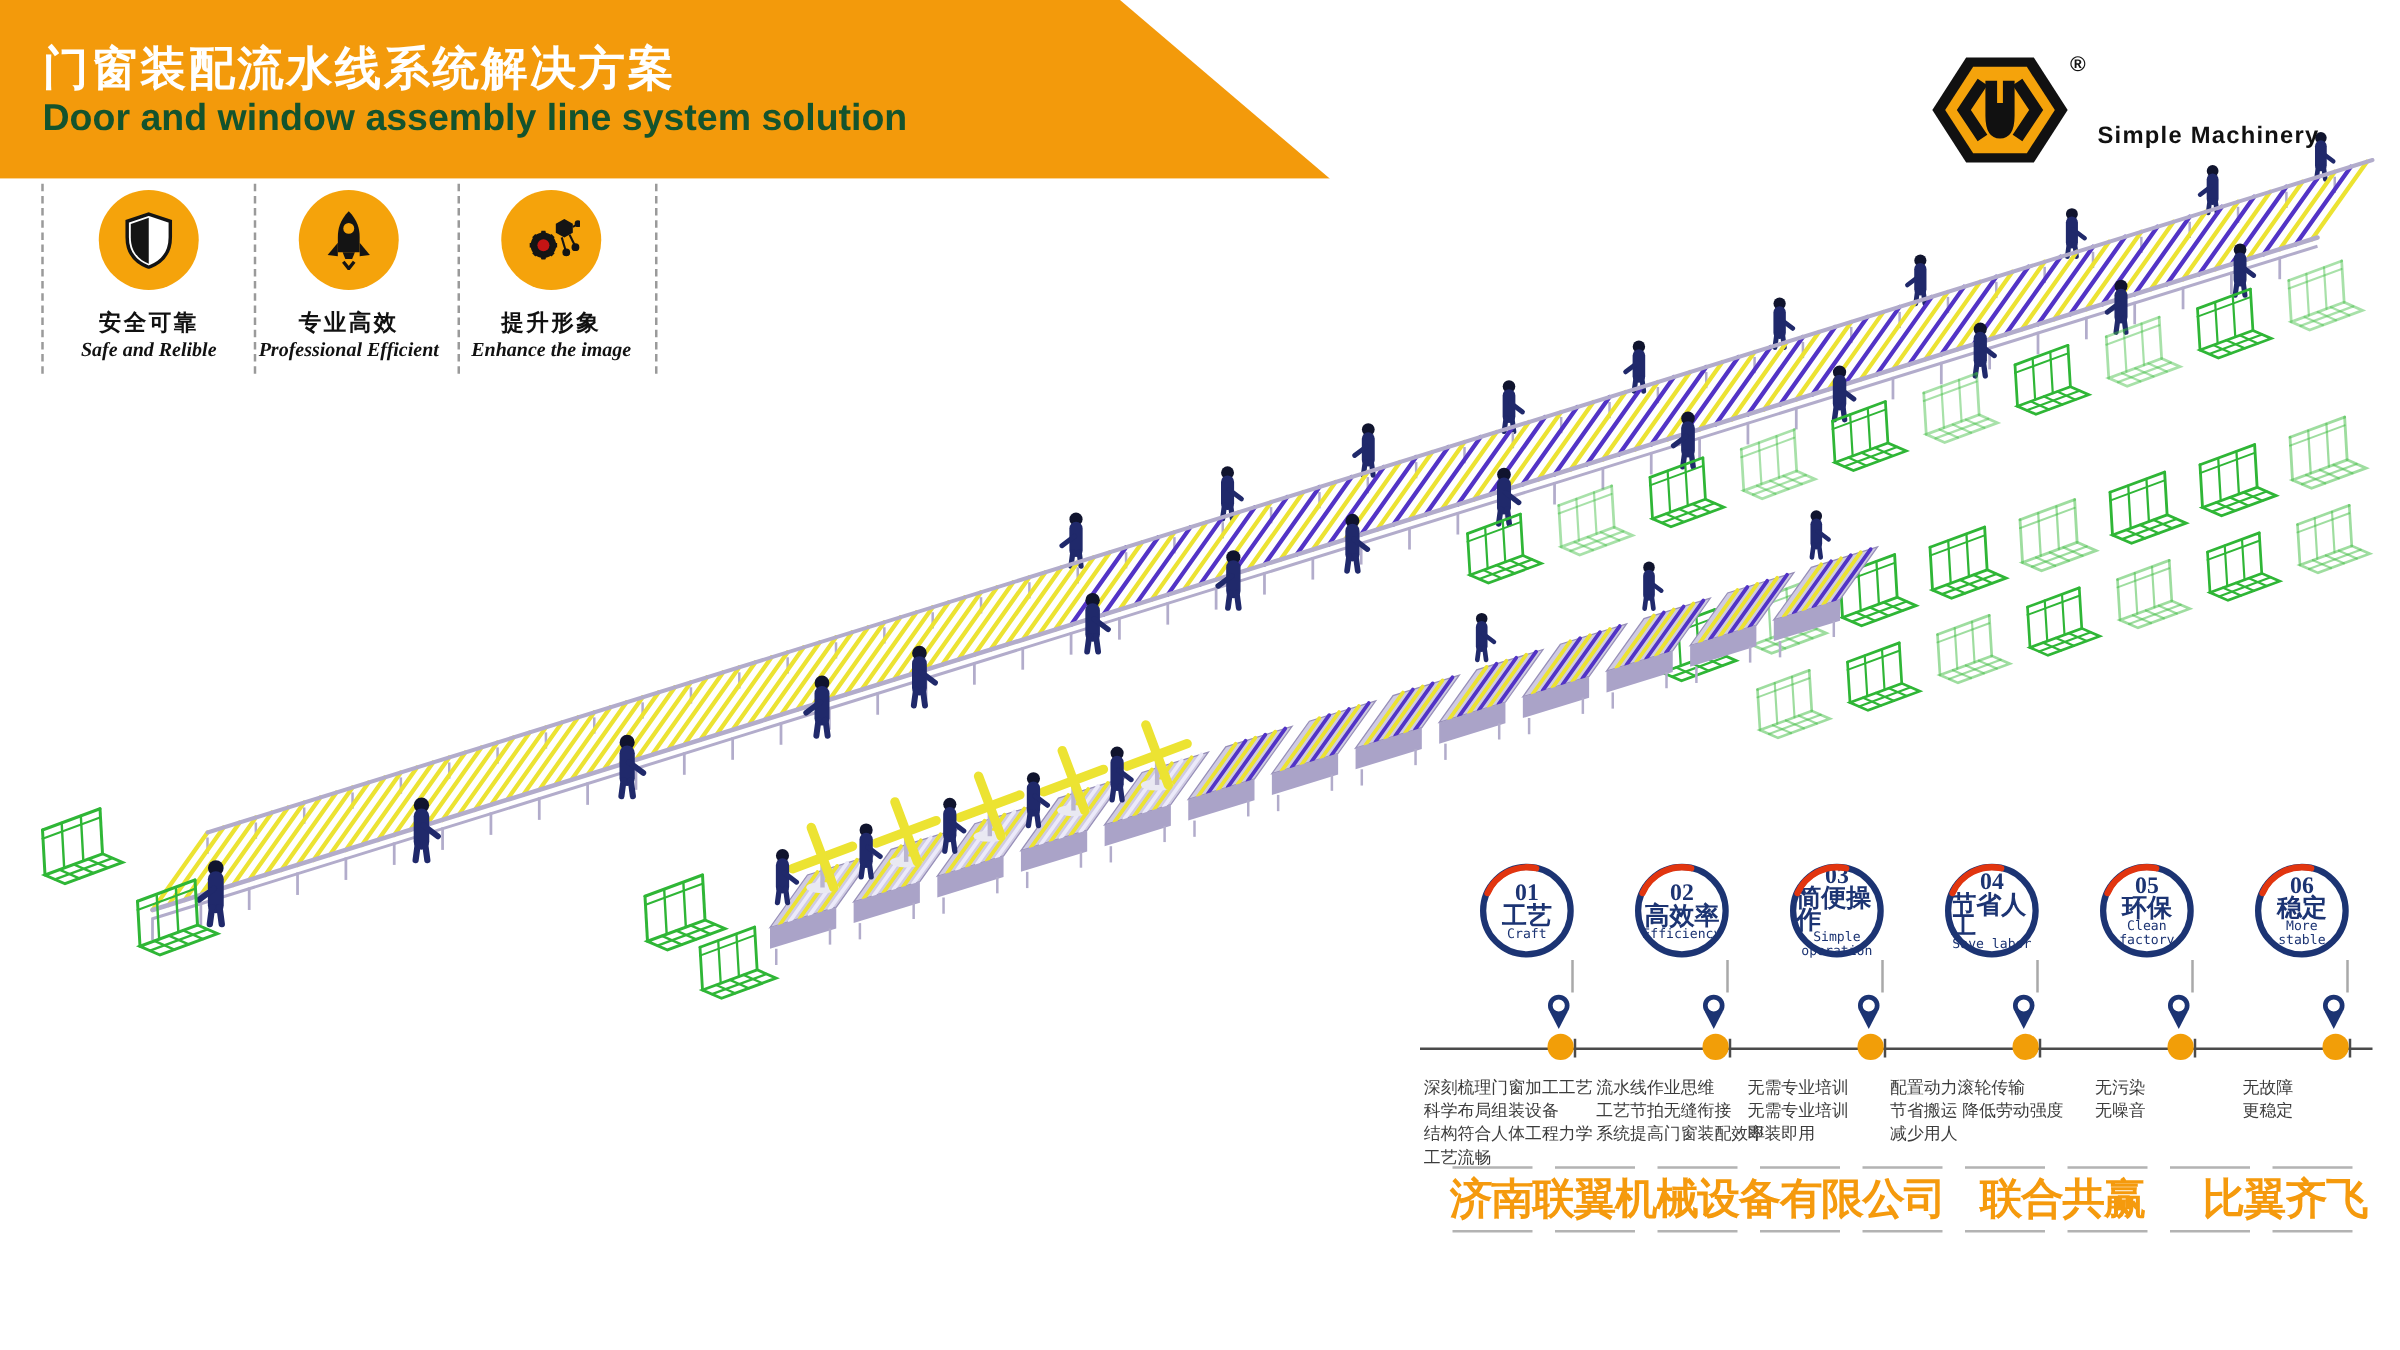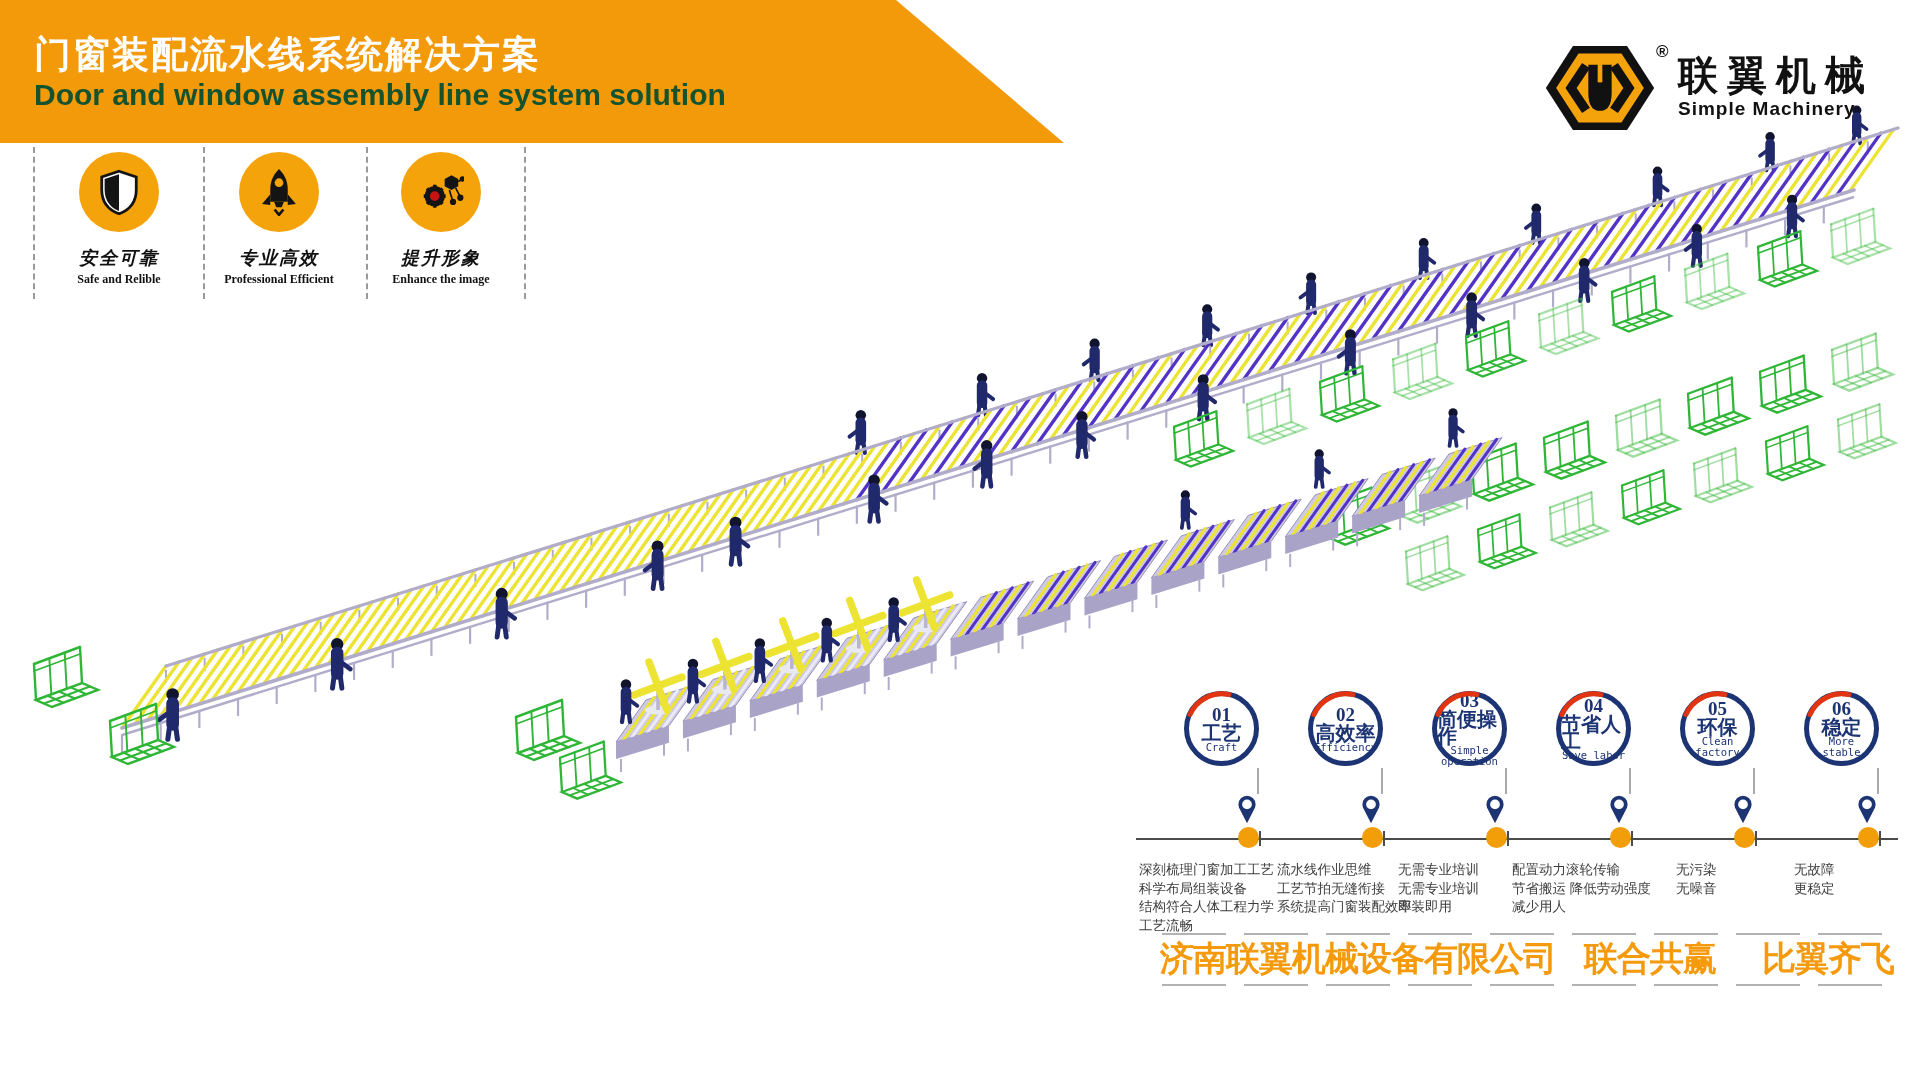--- a/index.html
+++ b/index.html
@@ -14,22 +14,22 @@
   #logo{position:absolute;left:1544px;top:40px;width:370px;height:100px;z-index:5;}
   #logo .reg{position:absolute;left:112px;top:2px;font-size:17px;font-weight:700;color:#111;}
   #logo .zh{position:absolute;left:134px;top:8px;font-size:40px;font-weight:900;color:#111;letter-spacing:9px;
             font-family:"Liberation Sans",sans-serif;}
   #logo .en{position:absolute;left:134px;top:58px;font-size:19px;font-weight:700;color:#111;letter-spacing:1px;}
   
   .vdash{position:absolute;top:147px;height:152px;width:0;border-left:2px dashed #9a9a9a;z-index:4;}
   .feature{position:absolute;top:152px;width:170px;text-align:center;z-index:4;}
   .feature .disc{width:80px;height:80px;border-radius:50%;background:#F5A30B;margin:0 auto;
                  display:flex;align-items:center;justify-content:center;}
-  .feature .zh{margin-top:14px;font-size:18px;font-weight:700;color:#111;font-family:"Liberation Serif",serif;letter-spacing:2px;font-style:italic;}
-  .feature .en{margin-top:2px;font-size:12px;font-weight:700;color:#111;font-family:"Liberation Serif",serif;}
+  .feature .zh{margin-top:14px;font-size:18px;font-weight:700;color:#111;font-family:"Liberation Serif",serif;letter-spacing:2px;}
+  .feature .en{margin-top:2px;font-size:16px;font-weight:700;color:#111;font-family:"Liberation Serif",serif;font-style:italic;}
   
   #scene{position:absolute;left:0;top:0;z-index:1;}
   
   .tl-col{position:absolute;top:691px;width:124px;display:flex;flex-direction:column;align-items:flex-end;z-index:6;}
   .ring{position:relative;width:75px;height:75px;border:5px solid #1C3473;border-radius:50%;box-sizing:border-box;
         display:flex;flex-direction:column;align-items:center;justify-content:center;background:#fff;}
   .ring svg.arc{position:absolute;left:-5px;top:-5px;}
   .ring .num{font-size:19px;line-height:20px;font-weight:700;color:#1C3473;font-family:"Liberation Serif",serif;}
   .ring .zh{font-size:20px;line-height:17px;font-weight:700;color:#1C3473;}
   .ring .en{font-size:10.5px;line-height:11px;color:#1C3473;font-family:"DejaVu Sans Mono",monospace;
@@ -1082,21 +1082,20 @@
   <div id="logo">
     <svg width="112" height="96" viewBox="0 0 120 100">
       <polygon points="2,50 31,5 89,5 118,50 89,95 31,95" fill="#111"></polygon>
       <polygon points="13,50 37,13 83,13 107,50 83,87 37,87" fill="#F5A30B"></polygon>
       <path d="M45,26 L29,50 L45,74" fill="none" stroke="#111" stroke-width="10" stroke-linejoin="miter"></path>
       <path d="M75,26 L91,50 L75,74" fill="none" stroke="#111" stroke-width="10" stroke-linejoin="miter"></path>
       <path d="M54,25 V55 Q54,68 60,68 Q66,68 66,55 V25" fill="none" stroke="#111" stroke-width="13" stroke-linecap="butt"></path>
       <line x1="60" y1="22" x2="60" y2="44" stroke="#F5A30B" stroke-width="5"></line>
     </svg>
     <span class="reg">®</span>
-    <div class="zh">联翼机械</div>
     <div class="en">Simple Machinery</div>
   </div>
 
   <div class="vdash" style="left:33px"></div>
   <div class="vdash" style="left:203px"></div>
   <div class="vdash" style="left:366px"></div>
   <div class="vdash" style="left:524px"></div>
 
   <div class="feature" style="left:34px">
     <div class="disc">

